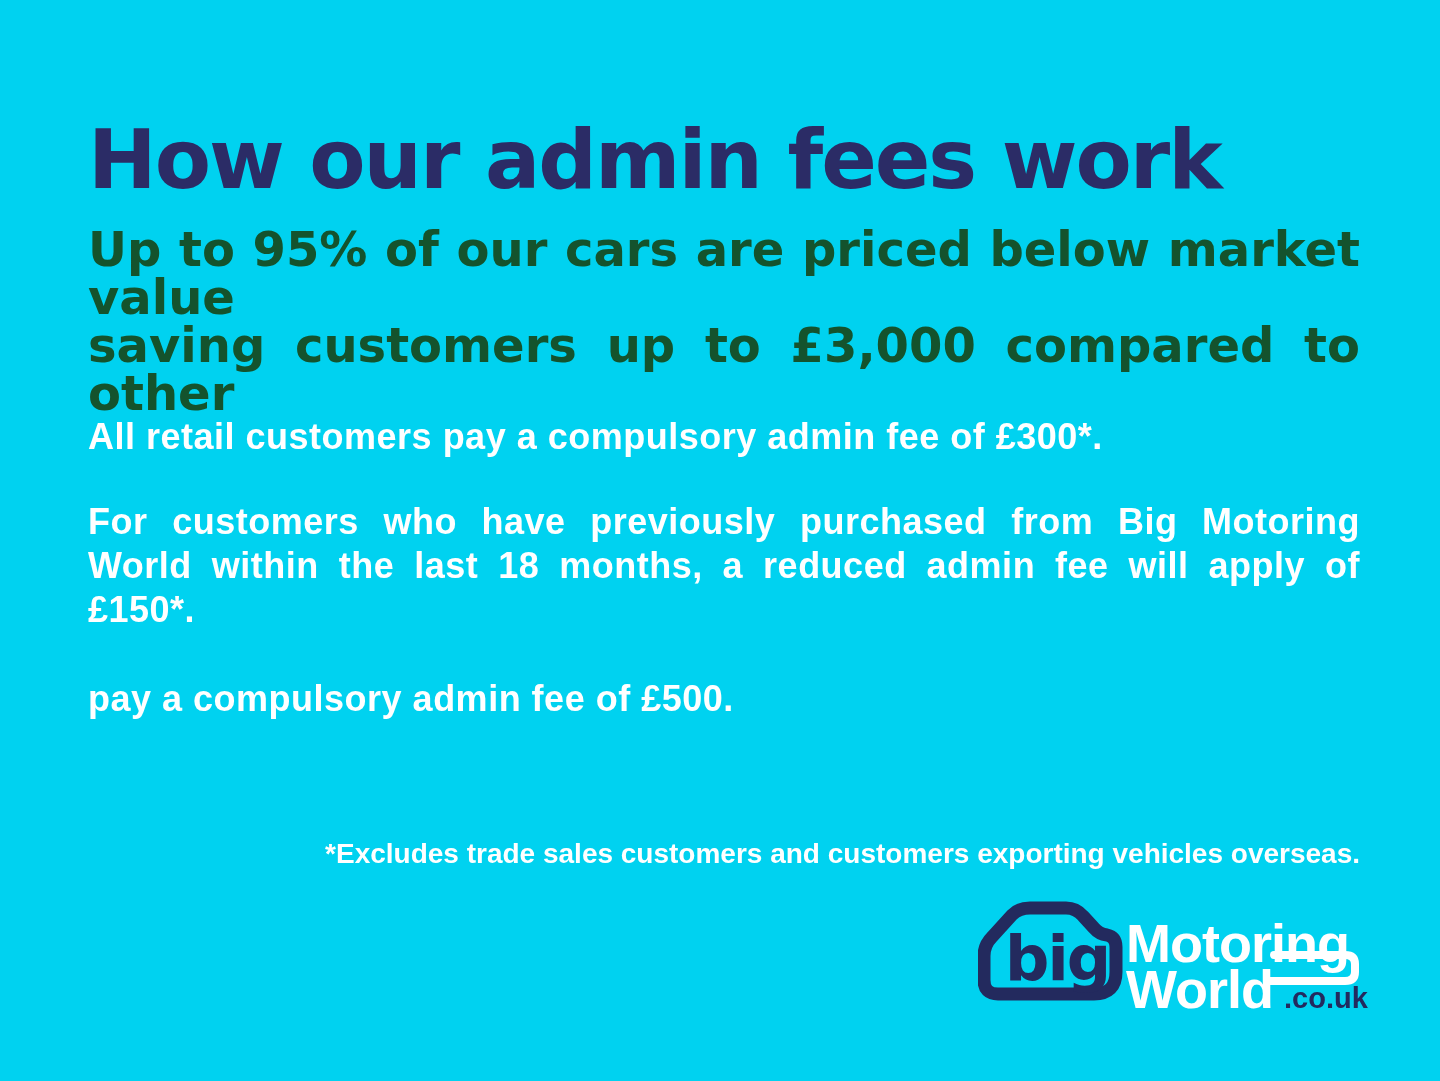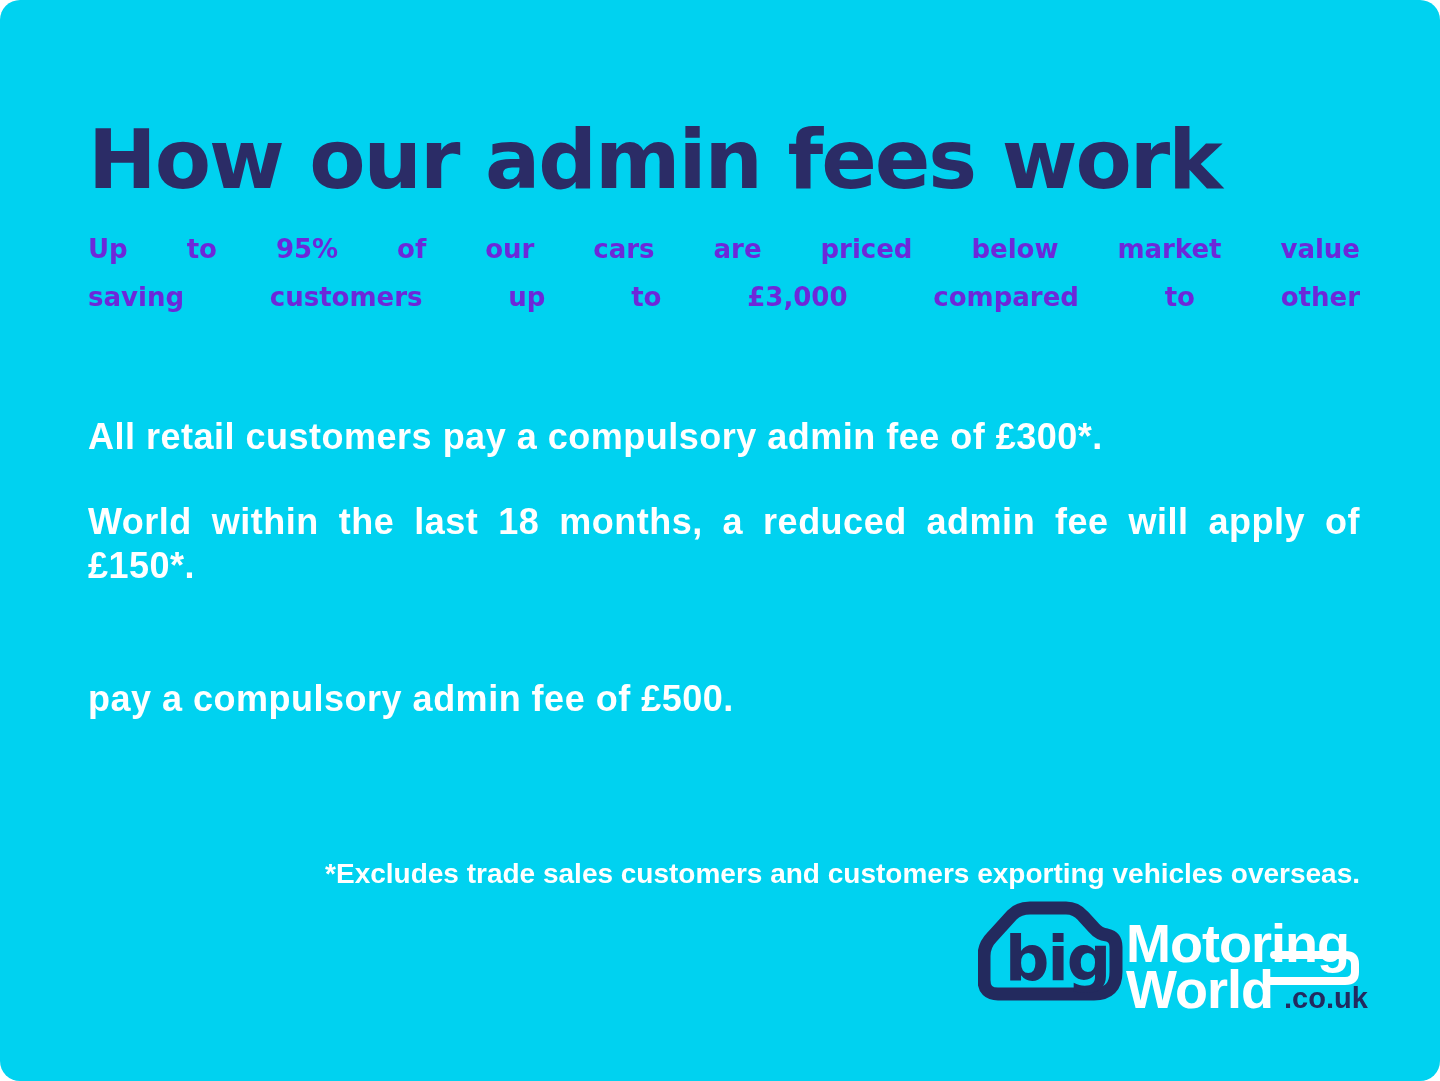--- a/index.html
+++ b/index.html
@@ -3,43 +3,42 @@
 <meta charset="utf-8">
 <style>
   html, body { margin: 0; padding: 0; }
   .canvas {
     position: relative;
     width: 1440px;
     height: 1081px;
     background: #00d2f0;
     overflow: hidden;
     font-family: "DejaVu Sans", sans-serif;
-    border-radius: 20px;
   }
   .heading {
     position: absolute;
     left: 88px;
     top: 119px;
     width: 1300px;
     font-size: 82px;
     line-height: 1;
     font-weight: 800;
     letter-spacing: -2px;
     color: #2b2c66;
     white-space: nowrap;
   }
   .subheading {
     position: absolute;
     left: 88px;
     top: 225px;
     width: 1272px;
-    font-size: 26px;
+    font-size: 48px;
     line-height: 48px;
     font-weight: 800;
-    color: #6d28d9;
+    color: #14532d;
   }
   .body-para {
     position: absolute;
     left: 88px;
     width: 1272px;
     font-family: "Liberation Sans", sans-serif;
     font-weight: 700;
     font-size: 36px;
     line-height: 44px;
     color: #ffffff;
@@ -53,21 +52,20 @@
     position: absolute;
     left: 88px;
     top: 837px;
     width: 1272px;
     text-align: right;
     font-family: "Liberation Sans", sans-serif;
     font-weight: 700;
     font-size: 28px;
     line-height: 34px;
     color: #ffffff;
-    margin-top: 20px;
   }
   .logo {
     position: absolute;
     left: 978px;
     top: 898px;
     width: 404px;
     height: 132px;
     text-decoration: underline;
   }
   .logo svg { display: block; }
@@ -102,20 +100,21 @@
   <div class="subheading">
     <div class="jline">Up to 95% of our cars are priced below market value</div>
     <div class="jline">saving customers up to £3,000 compared to other</div>
   </div>
 
   <div class="body-para para-retail">
     <div>All retail customers pay a compulsory admin fee of £300*.</div>
   </div>
 
   <div class="body-para para-returning">
+    <div class="jline">For customers who have previously purchased from Big Motoring</div>
     <div class="jline">World within the last 18 months, a reduced admin fee will apply of</div>
     <div>£150*.</div>
   </div>
 
   <div class="body-para para-trade">
     <div>pay a compulsory admin fee of £500.</div>
   </div>
 
   <div class="footnote">*Excludes trade sales customers and customers exporting vehicles overseas.</div>
 

